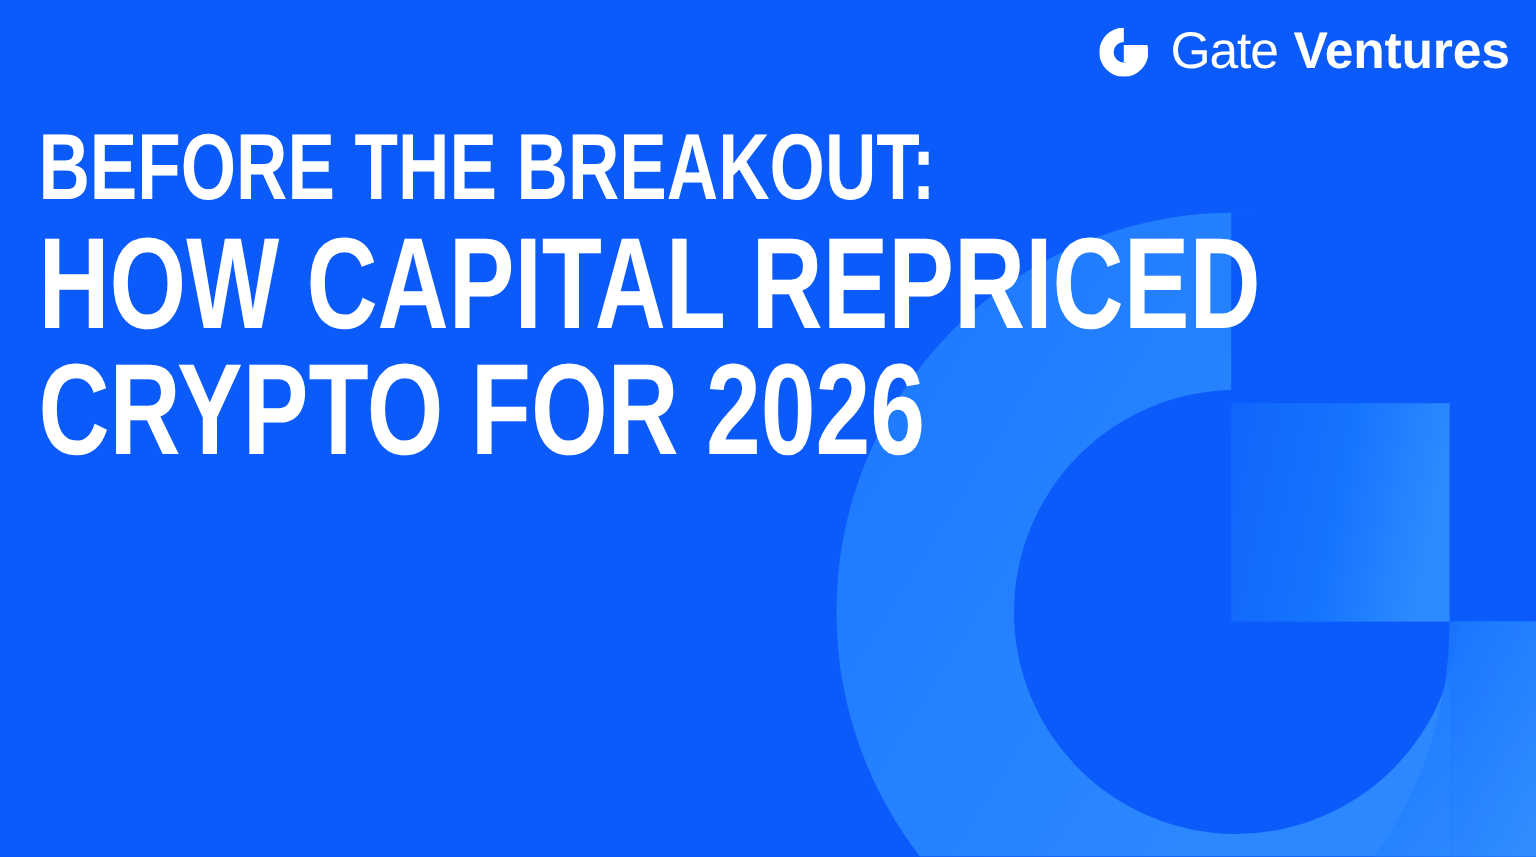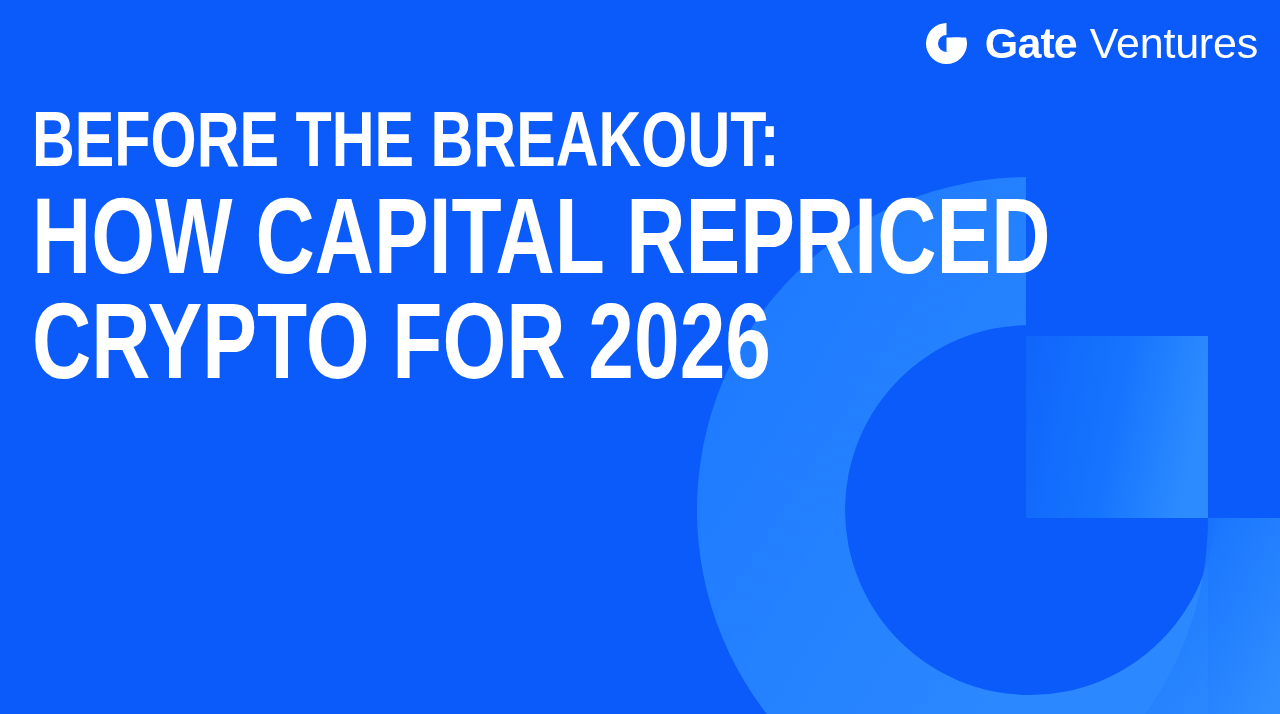--- a/index.html
+++ b/index.html
@@ -48,29 +48,29 @@
 
   #logo-wordmark {
     display: flex;
     align-items: baseline;
     color: #ffffff;
     white-space: nowrap;
   }
 
   #logo-gate {
     font-size: 43px;
-    font-weight: 700;
+    font-weight: 400;
     letter-spacing: -0.9px;
     line-height: 1;
     margin-left: 16px;
   }
 
   #logo-ventures {
     font-size: 43px;
-    font-weight: 400;
+    font-weight: 700;
     letter-spacing: -0.2px;
     line-height: 1;
     margin-left: 13px;
   }
 
   
   #headline {
     position: absolute;
     left: 32px;
     top: 104px;

